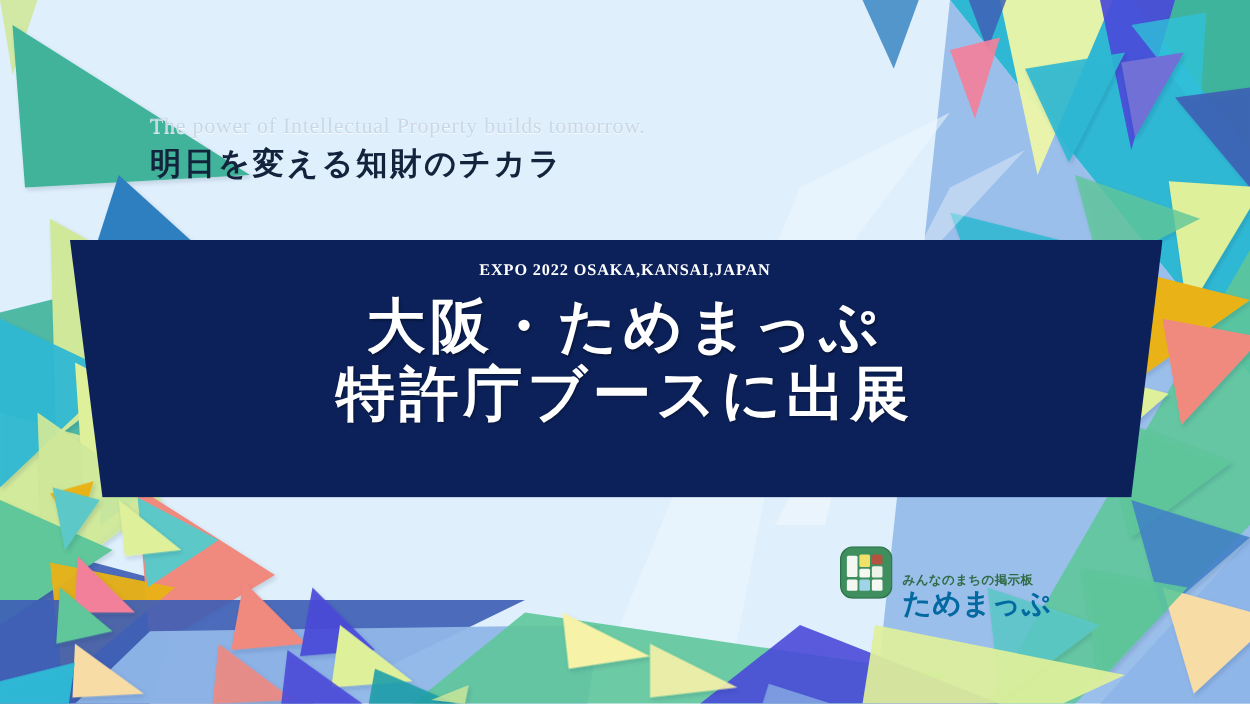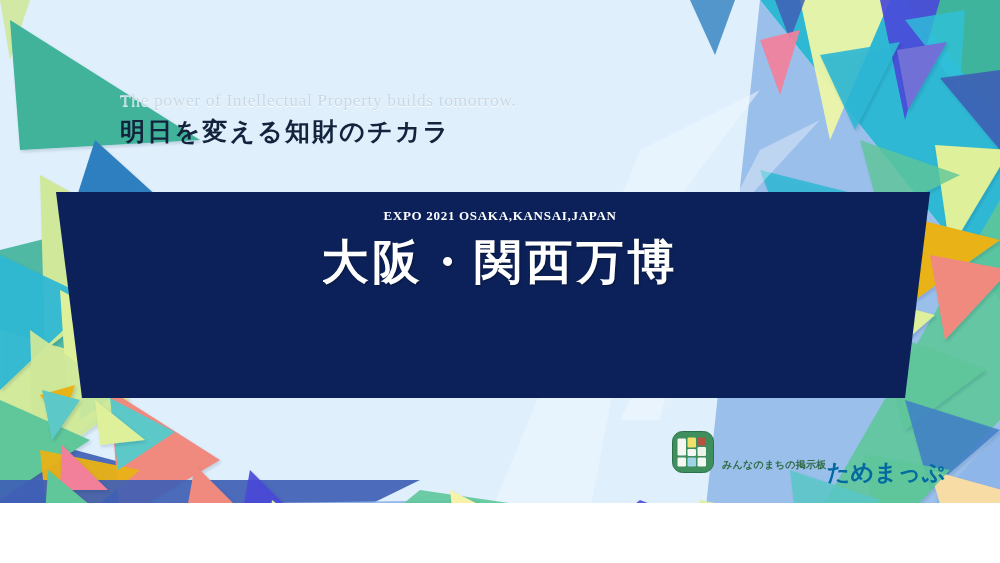--- a/index.html
+++ b/index.html
@@ -3,21 +3,21 @@
 <meta charset="utf-8">
 <style>
   html, body {
     margin: 0;
     padding: 0;
     background: #ffffff;
   }
   #stage {
     position: relative;
     width: 1000px;
-    height: 503px;
+    height: 563px;
     overflow: hidden;
     background: #dfeffc;
     font-family: "Liberation Sans", "DejaVu Sans", sans-serif;
   }
   
   #artwork {
     position: absolute;
     inset: 0;
     width: 1000px;
     height: 563px;
@@ -105,21 +105,21 @@
     align-items: center;
     gap: 8px;
     z-index: 6;
   }
   #logo-mark {
     width: 42px;
     height: 42px;
     flex: none;
     display: block;
   }
-  #logo-text { display: flex; flex-direction: row; justify-content: center; margin-top: 40px; }
+  #logo-text { display: flex; flex-direction: column; justify-content: center; margin-top: 40px; }
   #logo-sub {
     font-family: "DejaVu Sans", "Liberation Sans", sans-serif;
     font-size: 10px;
     font-weight: 700;
     color: #2f6b46;
     letter-spacing: 0.3px;
     line-height: 1.1;
     white-space: nowrap;
   }
   #logo-name {
@@ -231,22 +231,23 @@
   </svg>
 
   <div id="tagline">
     <div id="tagline-en">The power of Intellectual Property builds tomorrow.</div>
     <div id="tagline-ja">明日を変える知財のチカラ</div>
   </div>
 
   <div id="banner">
     <div id="banner-shape"></div>
     <div id="banner-inner">
-      <div id="expo-label">EXPO 2021 OSAKA,KANSAI,JAPAN</div>
-      <div class="headline-line" id="headline-line-1">大阪・関西万博</div>
+      <div id="expo-label">EXPO 2022 OSAKA,KANSAI,JAPAN</div>
+      <div class="headline-line" id="headline-line-1">大阪・ためまっぷ</div>
+      <div class="headline-line" id="headline-line-2">特許庁ブースに出展</div>
     </div>
   </div>
 
   <div id="logo">
     <svg id="logo-mark" viewBox="0 0 42 42" aria-hidden="true">
       <rect x="0.5" y="0.5" width="41" height="41" rx="10" ry="10" fill="#3f8f5e" stroke="#2a7148" stroke-width="1"></rect>
       <rect x="5.5" y="7.5" width="8.5" height="17" rx="1.2" fill="#f4f7f2"></rect>
       <rect x="15.5" y="6.5" width="8.5" height="10" rx="1.2" fill="#f1e06a"></rect>
       <rect x="25.5" y="6.5" width="8.5" height="8" rx="1.2" fill="#b4533f"></rect>
       <rect x="15.5" y="18" width="8.5" height="7" rx="1.2" fill="#f4f7f2"></rect>

